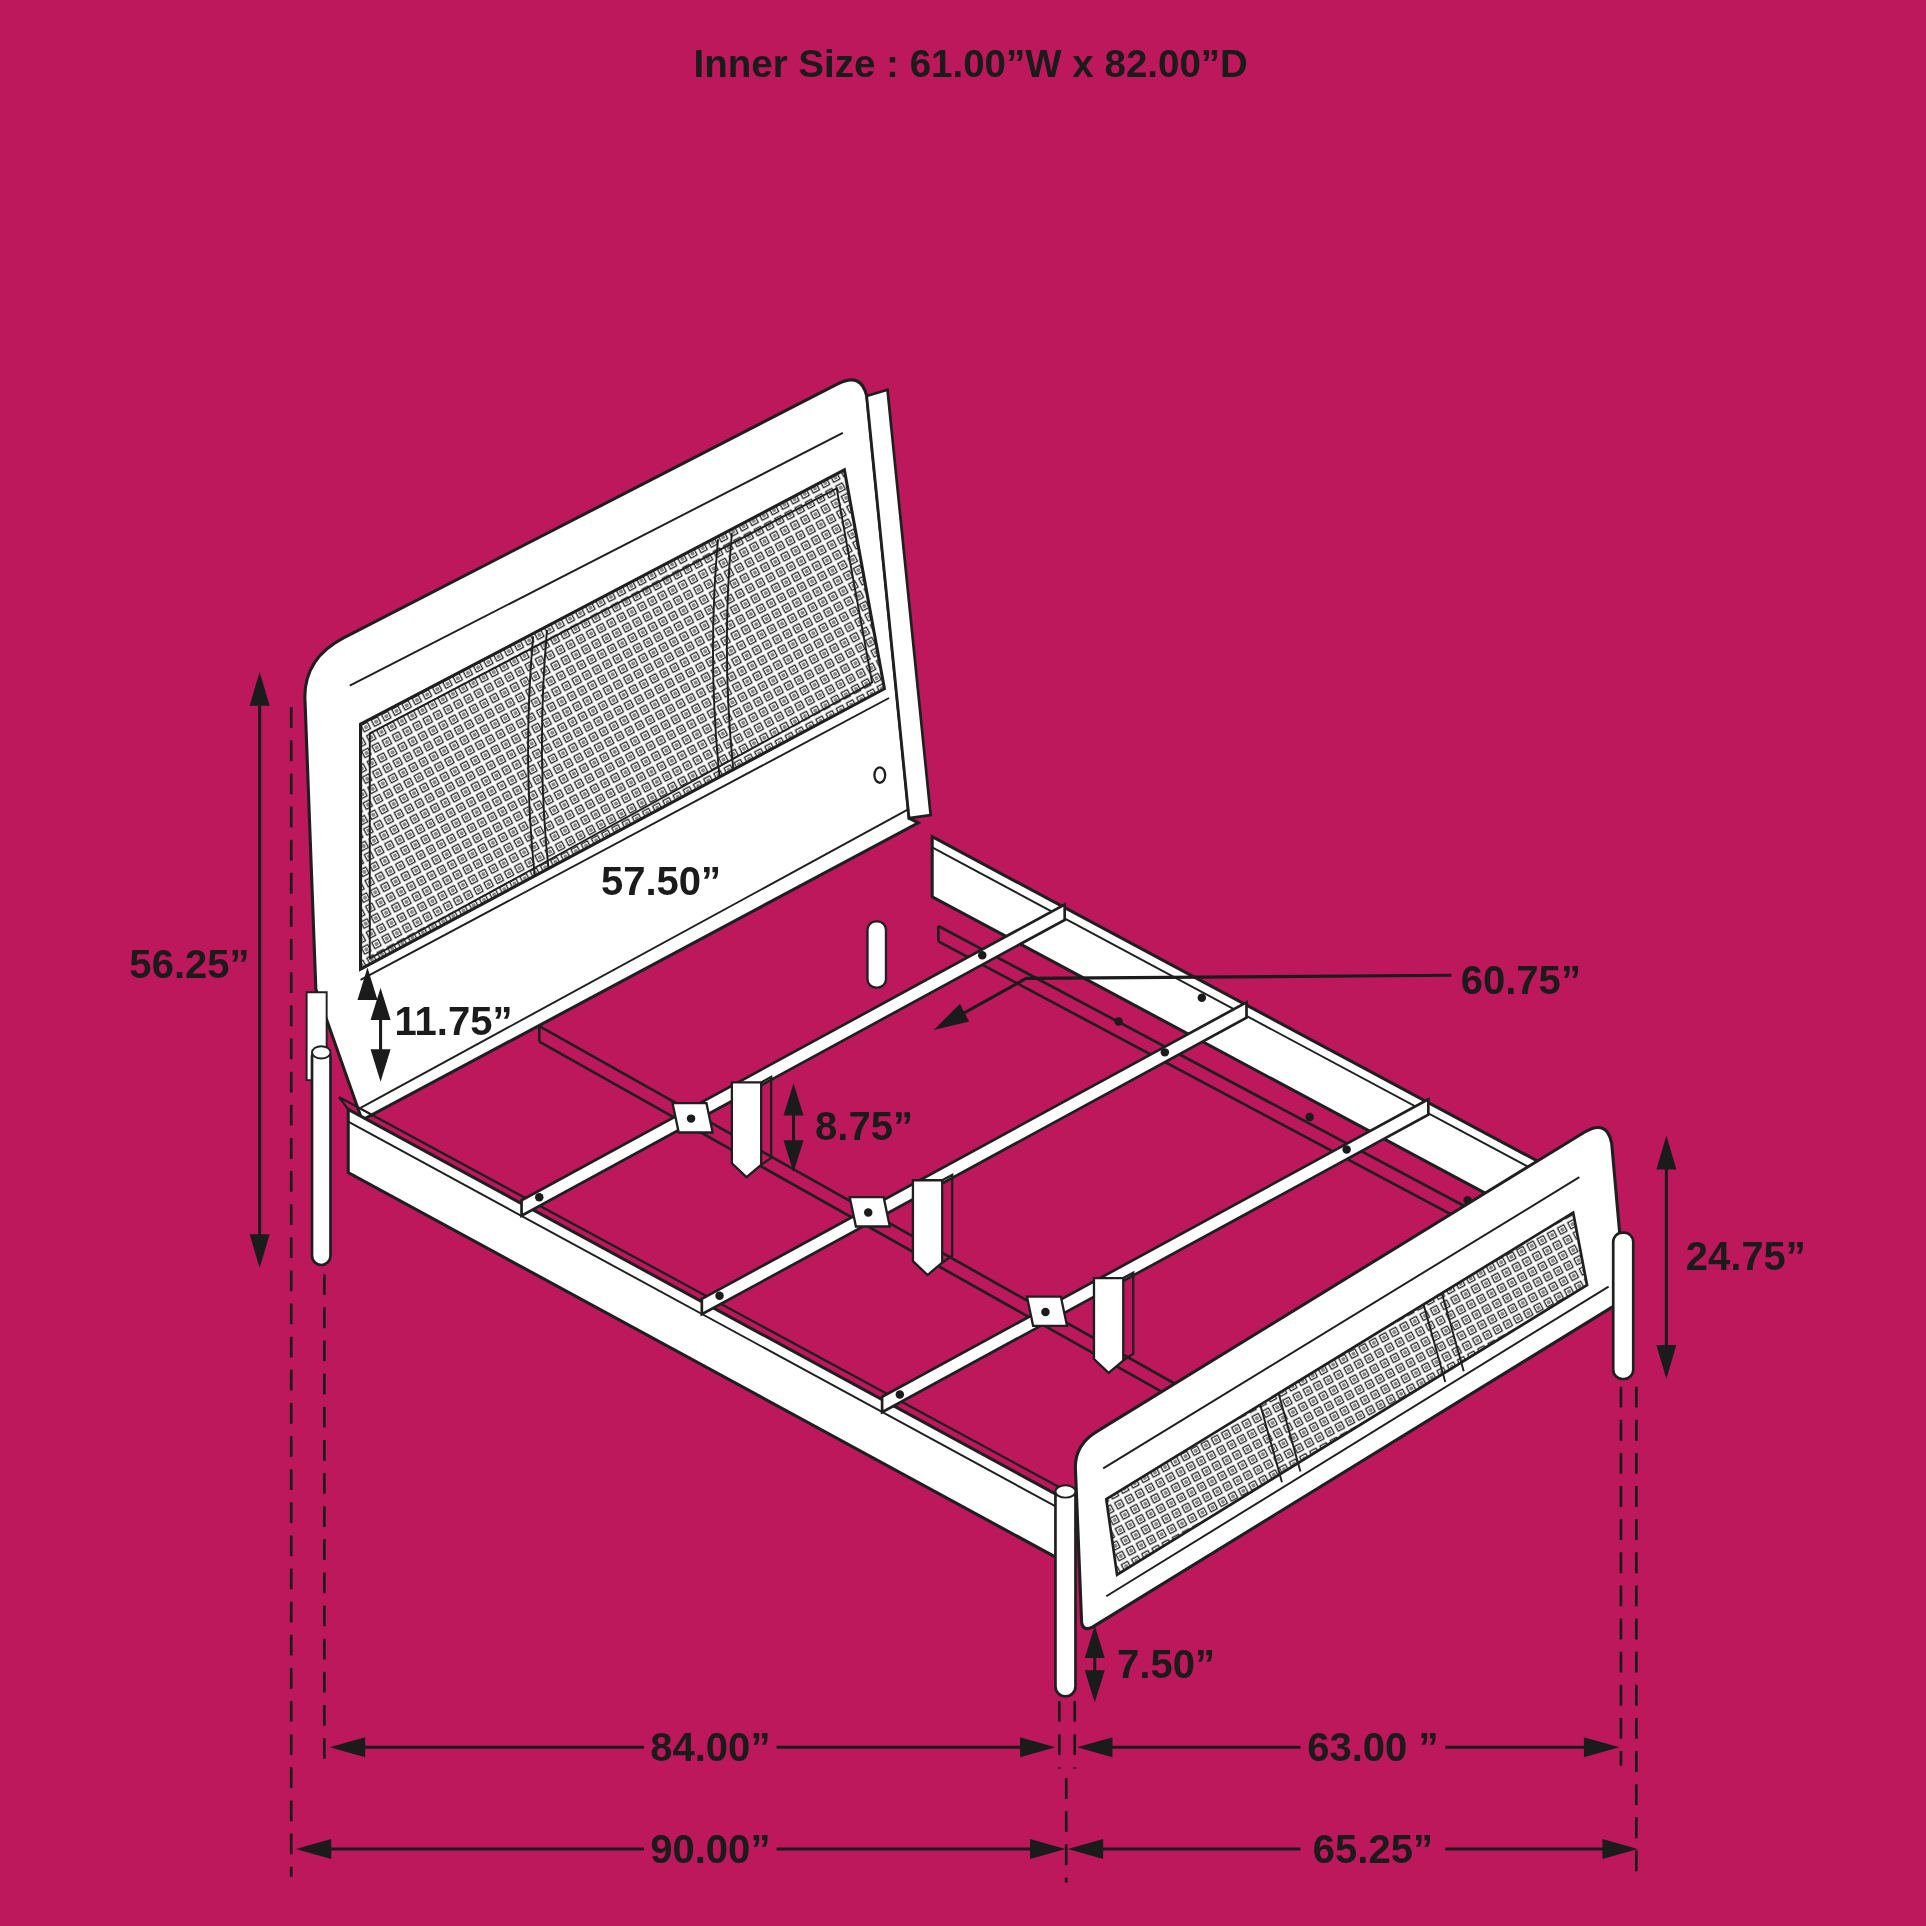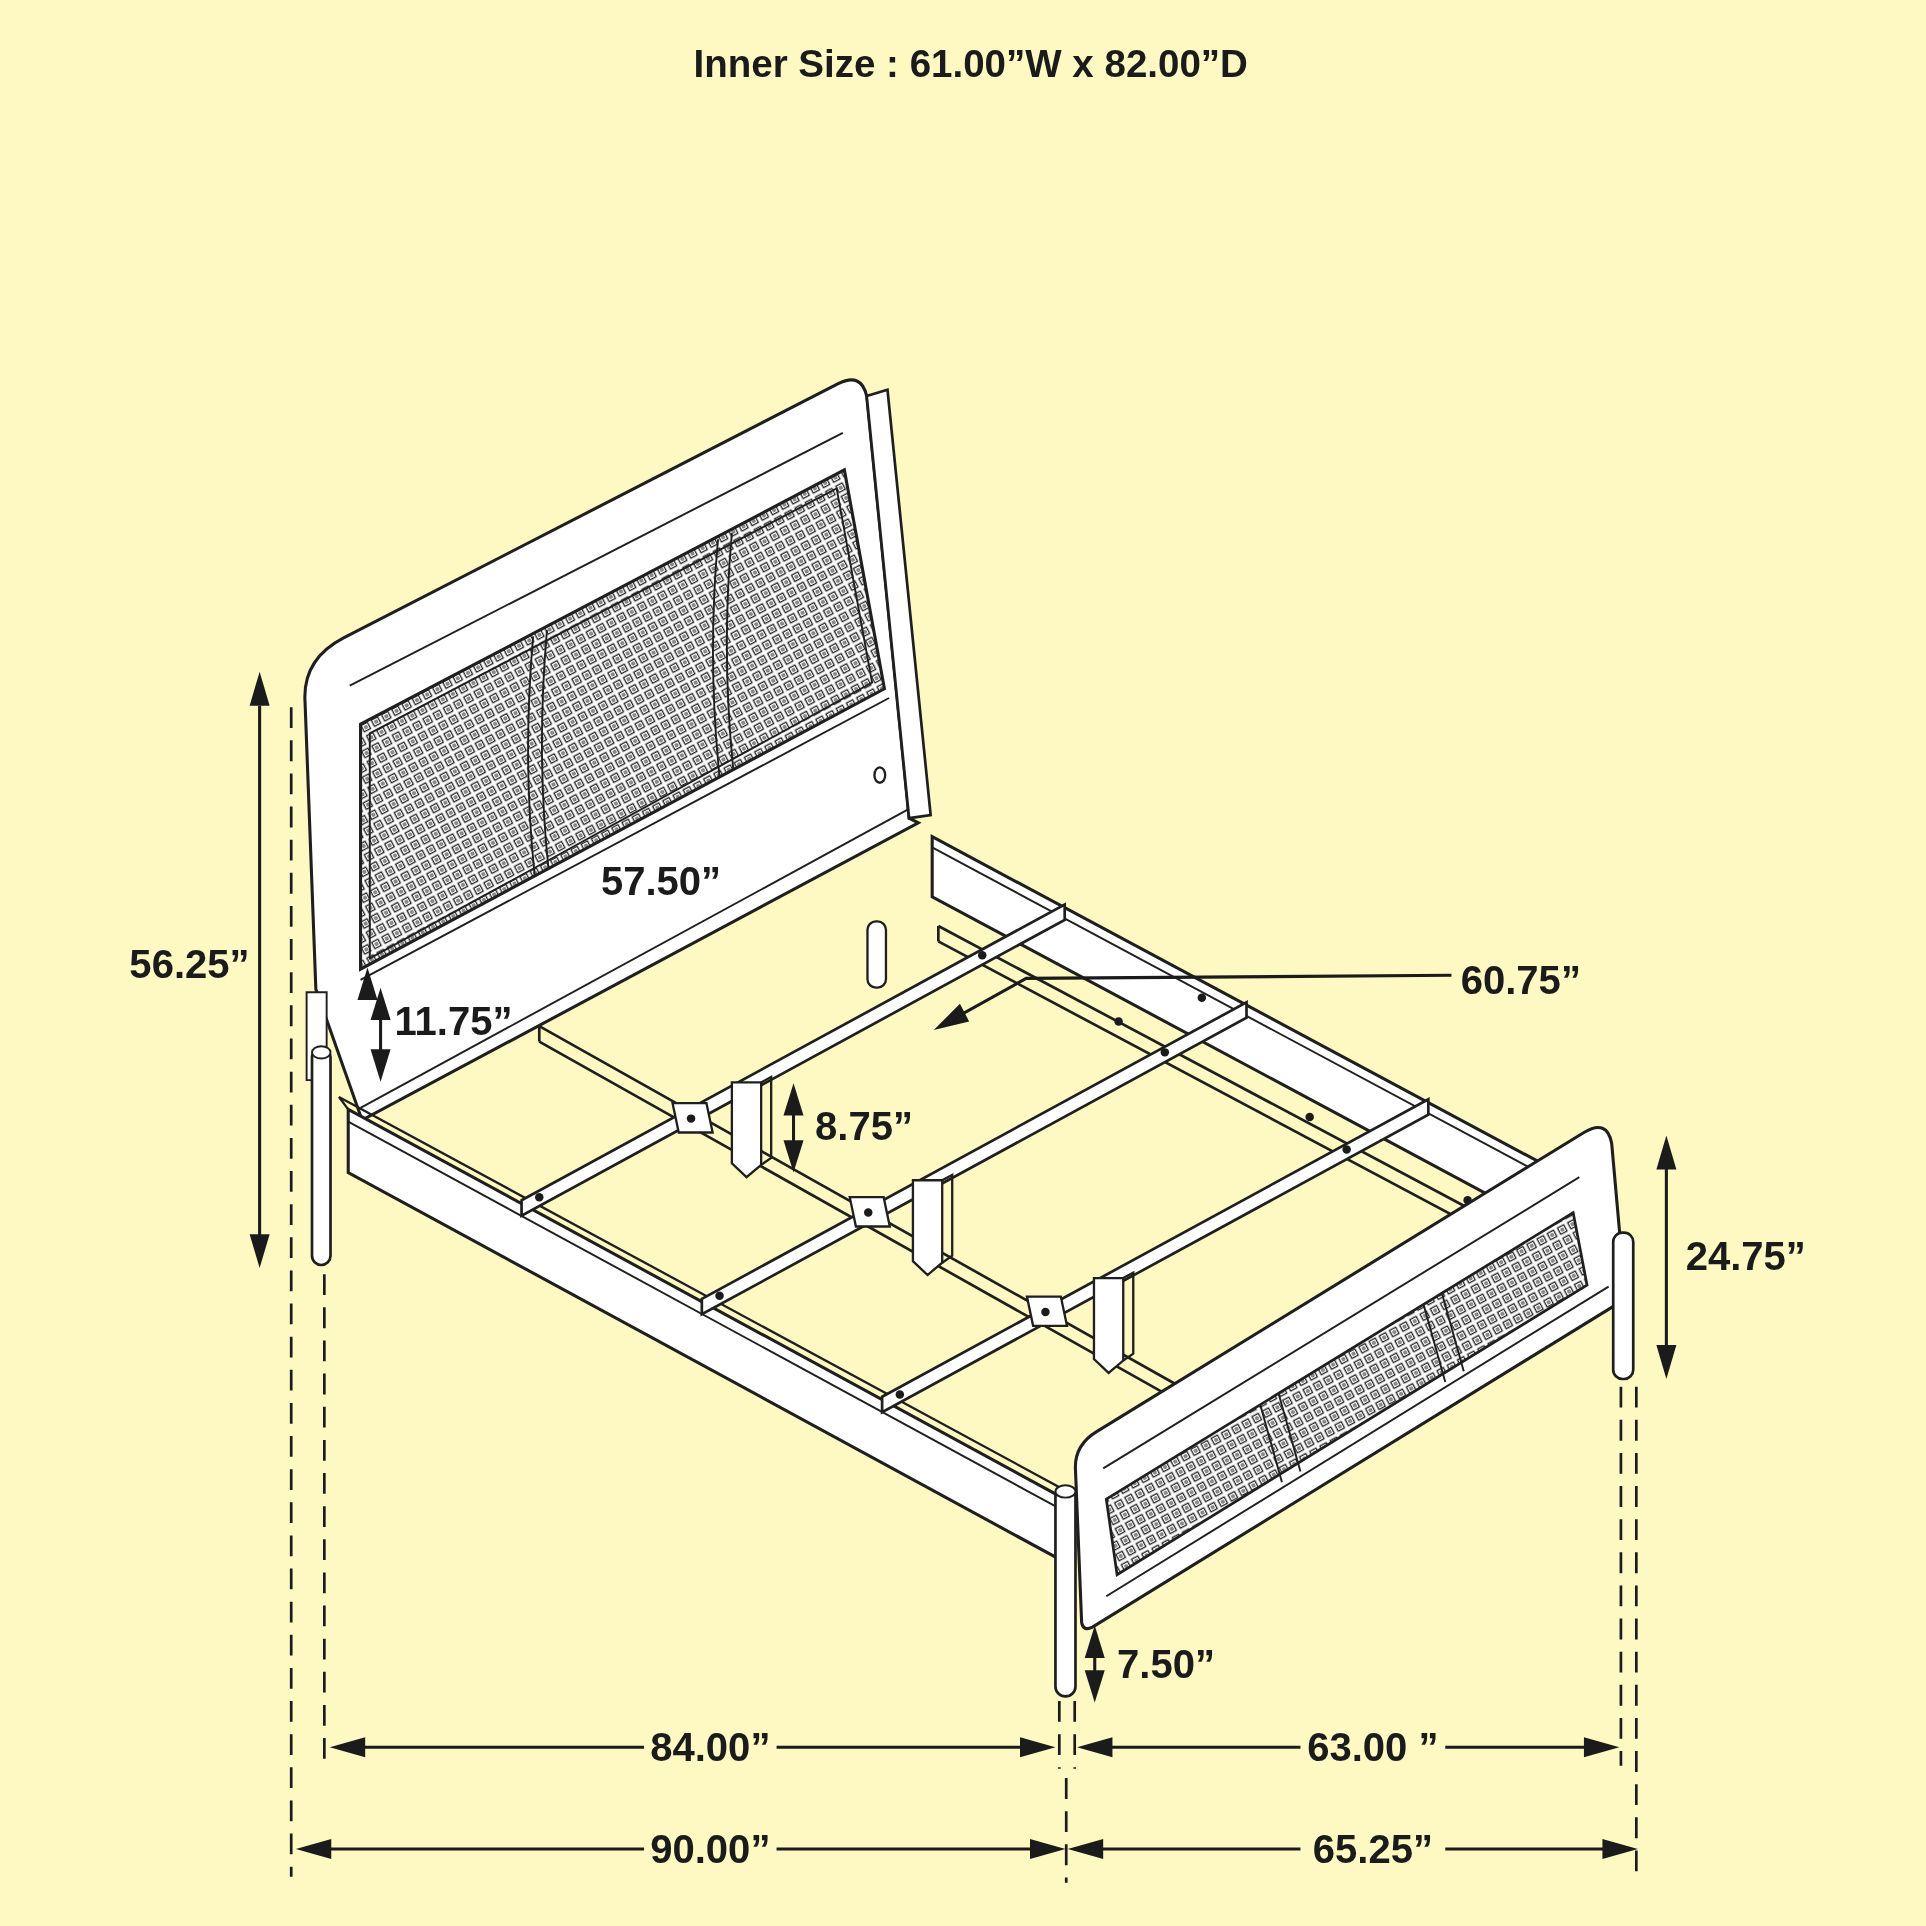--- a/index.html
+++ b/index.html
@@ -1,16 +1,16 @@
 <!DOCTYPE html>
 <html style="font-size:12.3px"><head>
 <meta charset="utf-8">
 <style>
   html,body{margin:0;padding:0;background:#ffffff;}
-  .canvas{width:1926px;height:1926px;position:relative;background:#fef9c3;overflow:hidden;}
+  .canvas{width:1926px;height:1926px;position:relative;background:#be185d;overflow:hidden;}
   svg{display:block;}
   text{font-family:"Liberation Sans","DejaVu Sans",sans-serif;font-weight:700;fill:#1b1b1b;}
   .dim-label{font-size:52px;}
   .title-label{font-size:50px;}
 </style>
 </head>
 <body>
 
 <div class="canvas">
 <svg viewBox="0 0 2500 2500" width="1926" height="1926">

